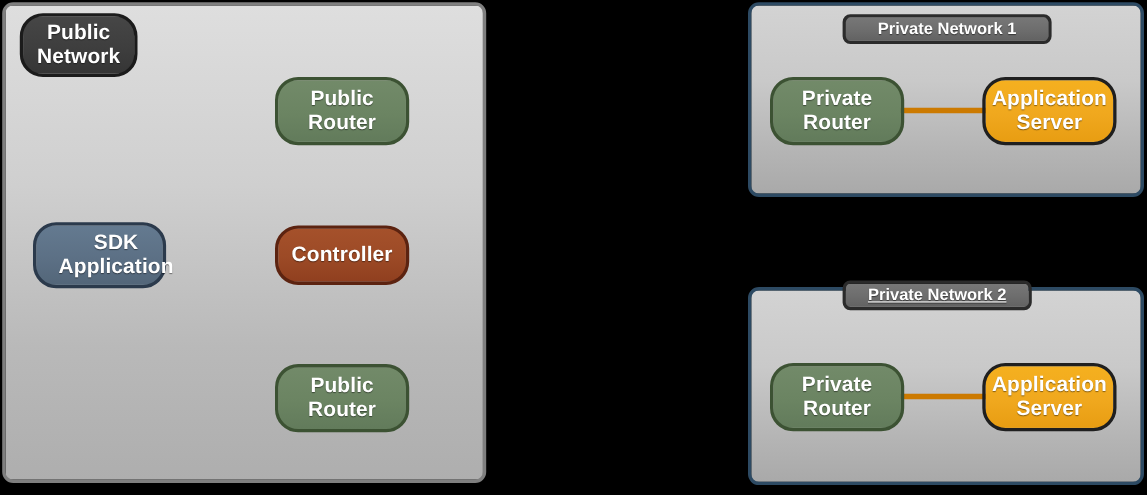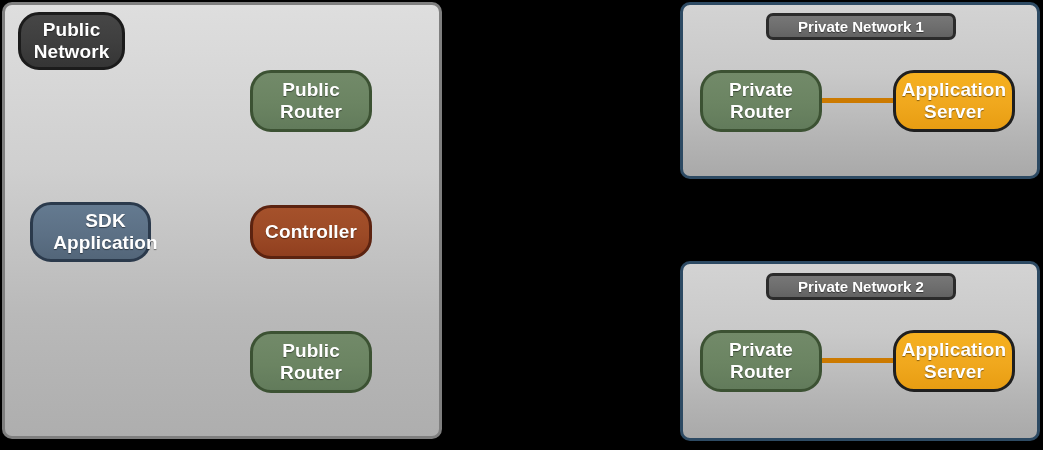--- a/index.html
+++ b/index.html
@@ -153,21 +153,21 @@
 <div class="node n-green" id="private-router-1" style="left:700px; top:70px; width:122px; height:62px;">
   <span class="lbl"><span>Private</span><br><span>Router</span></span>
 </div>
 
 <div class="node n-amber" id="application-server-1" style="left:893px; top:70px; width:122px; height:62px;">
   <span class="lbl"><span>Application</span><br><span>Server</span></span>
 </div>
 
 <div class="frame private-frame" id="private-network-2"></div>
 
-<div class="net-title" style="left:766px; top:273px; width:190px;">
+<div class="net-title" style="left:766px; top:255px; width:172px;text-decoration:underline;">
   <span>Private Network 2</span>
 </div>
 
 <div class="link" style="left:818px; top:358px; width:80px;"></div>
 
 <div class="node n-green" id="private-router-2" style="left:700px; top:330px; width:122px; height:62px;">
   <span class="lbl"><span>Private</span><br><span>Router</span></span>
 </div>
 
 <div class="node n-amber" id="application-server-2" style="left:893px; top:330px; width:122px; height:62px;">

